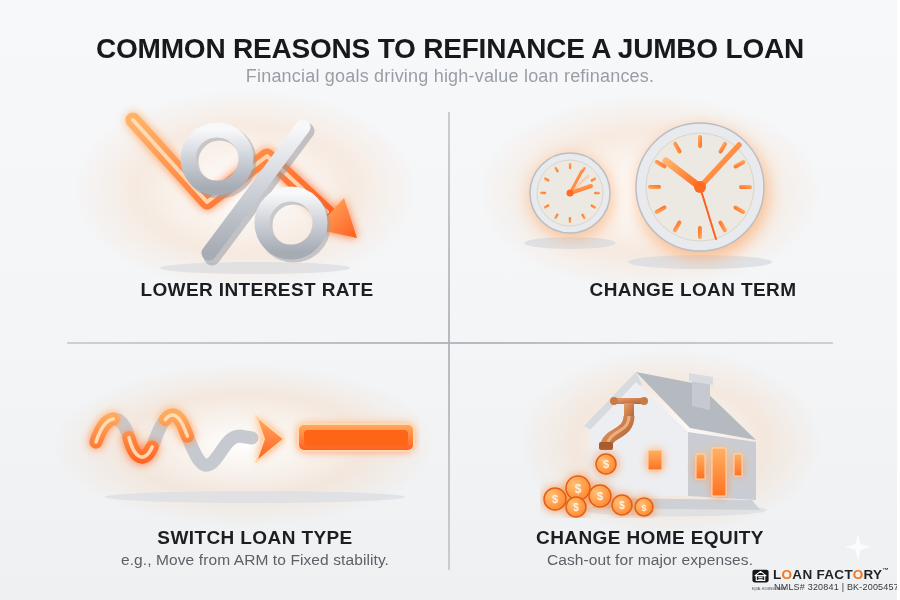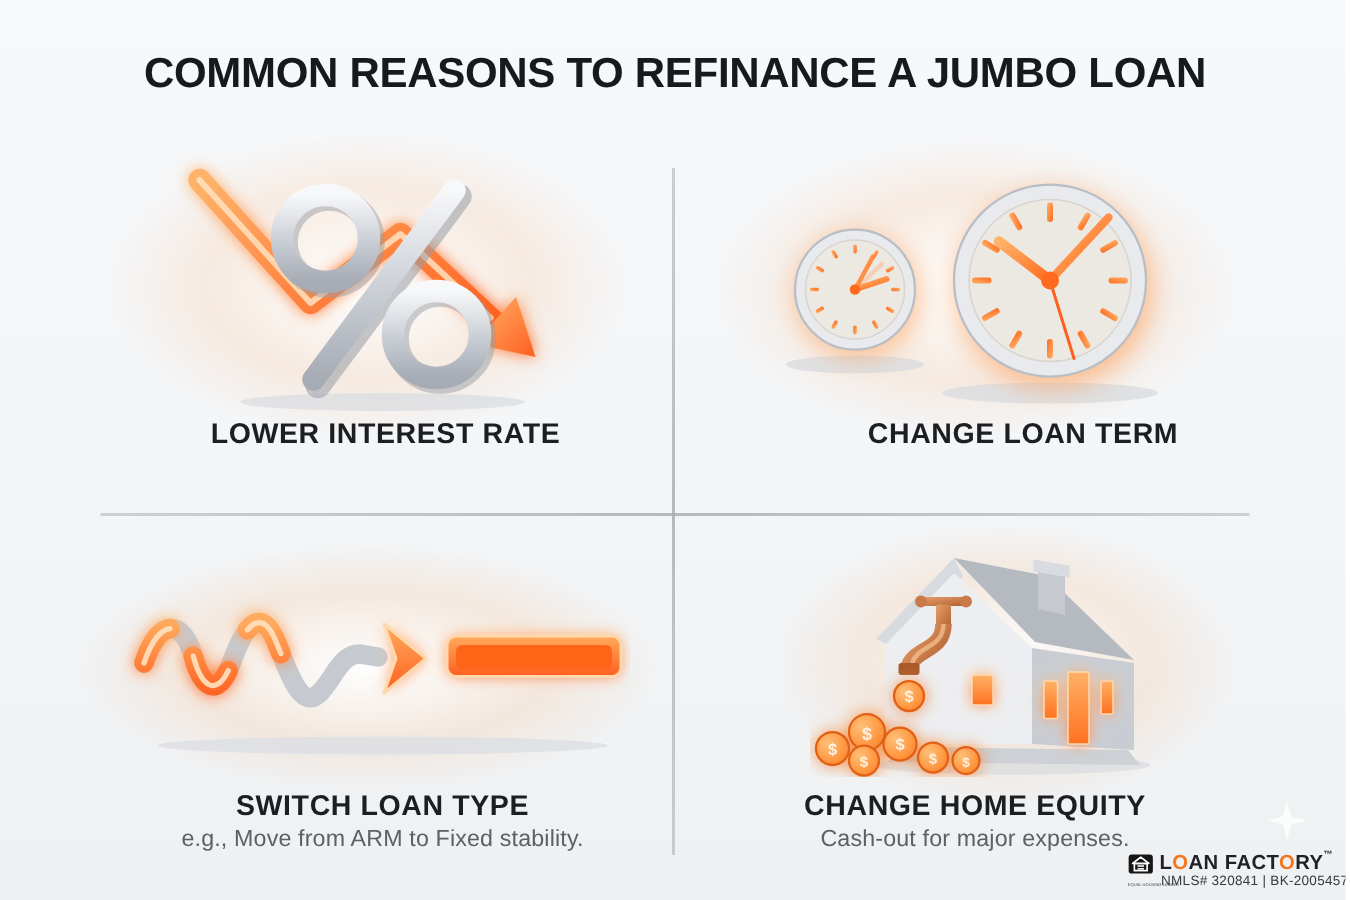--- a/index.html
+++ b/index.html
@@ -47,20 +47,21 @@
   .brand .tm { font-size:6px; font-weight:700; vertical-align:top; color:#1f2125; }
   .nmls { position:absolute; left:23px; top:15px; white-space:nowrap;
     font-size:9px; font-weight:400; color:#36393d; letter-spacing:0.2px; }
 </style>
 </head>
 <body>
 
 <div id="canvas">
 
   <h1 class="title">COMMON REASONS TO REFINANCE A JUMBO LOAN</h1>
+  <p class="subtitle">Financial goals driving high-value loan refinances.</p>
 
   <div class="divider-v"></div>
   <div class="divider-h"></div>
 
   <div class="icon-glow" style="left:75px;top:90px;width:340px;height:200px;"></div>
   <div class="icon-wrap" style="left:95px;top:96px;width:300px;height:180px;">
     <svg width="300" height="180" viewBox="0 0 300 180">
       <defs>
         <linearGradient id="ag1" x1="0" y1="0" x2="1" y2="1">
           <stop offset="0" stop-color="#ffb36b"></stop>
@@ -154,21 +155,21 @@
           <rect x="198" y="30" width="4" height="13" rx="2" transform="rotate(300 200 82)"></rect>
           <rect x="198" y="30" width="4" height="13" rx="2" transform="rotate(330 200 82)"></rect>
         </g>
         <line x1="200" y1="82" x2="216" y2="134" stroke="#ff5f1f" stroke-width="2" stroke-linecap="round"></line>
         <line x1="200" y1="82" x2="166" y2="56" stroke="url(#og2)" stroke-width="7" stroke-linecap="round"></line>
         <line x1="200" y1="82" x2="239" y2="40" stroke="url(#og2)" stroke-width="5.5" stroke-linecap="round"></line>
         <circle cx="200" cy="82" r="6" fill="#ff6a1e"></circle>
       </g>
     </svg>
   </div>
-  <h2 class="q-heading" style="left:449px;top:279px;width:390px;padding-left:38px;">CHANGE LOAN TERM</h2>
+  <h2 class="q-heading" style="left:460px;top:279px;width:390px;padding-left:38px;">CHANGE LOAN TERM</h2>
 
   <div class="icon-glow" style="left:55px;top:365px;width:380px;height:160px;"></div>
   <div class="icon-wrap" style="left:70px;top:378px;width:350px;height:130px;">
     <svg width="350" height="130" viewBox="0 0 350 130">
       <defs>
         <linearGradient id="og3" x1="0" y1="0" x2="0" y2="1">
           <stop offset="0" stop-color="#ffab5e"></stop>
             <stop offset="1" stop-color="#ff5f1f"></stop>
         </linearGradient>
         <filter id="gl3" x="-40%" y="-40%" width="180%" height="180%">

